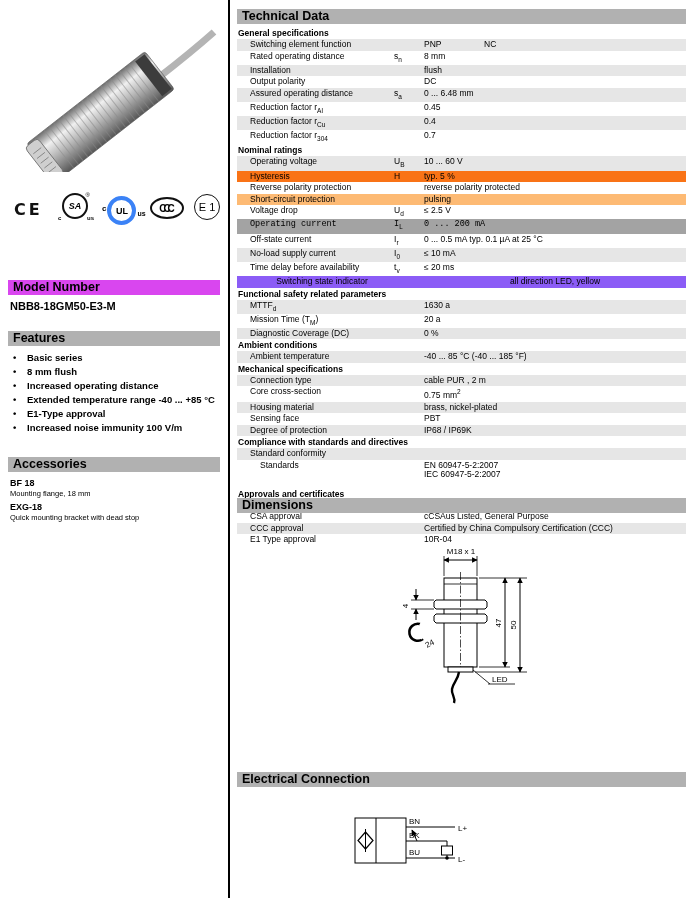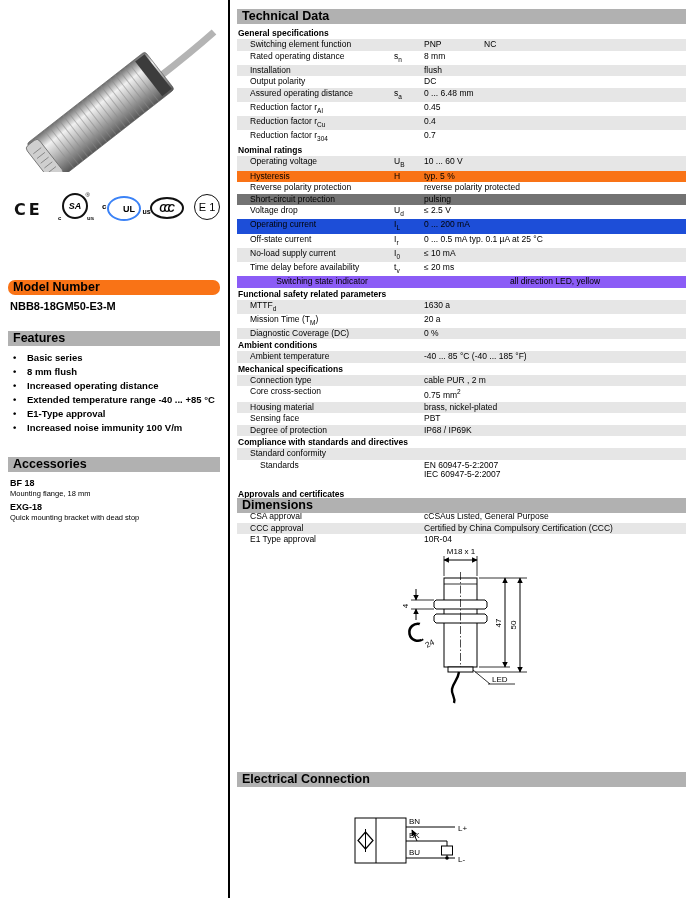--- a/index.html
+++ b/index.html
@@ -17,25 +17,25 @@
   .logo{position:absolute;top:0;}
   .ce{left:6px;top:10px;font-size:16px;letter-spacing:3px;color:#111;font-weight:bold;font-family:"DejaVu Sans",sans-serif;}
   .csa{left:54px;top:3px;width:26px;height:30px;}
   .csa .circ{width:22px;height:22px;border:2px solid #111;border-radius:50%;display:flex;align-items:center;justify-content:center;
              font-weight:bold;font-style:italic;font-size:9px;}
   .csa .reg{position:absolute;right:-2px;top:-1px;font-size:6px;}
   .csa .c{position:absolute;left:-4px;bottom:2px;font-size:6px;font-weight:bold;}
   .csa .us{position:absolute;right:-6px;bottom:2px;font-size:6px;font-weight:bold;}
   .ul{left:94px;top:6px;display:flex;align-items:center;}
   .ul .pre{font-size:8px;font-weight:bold;margin-right:1px;position:relative;top:-2px;}
-  .ul .circ{width:21px;height:21px;border:2px solid #3b82f6;border-radius:50%;display:flex;align-items:center;justify-content:center;
-            font-weight:bold;font-size:9px;letter-spacing:0;padding-left:9px;}
+  .ul .circ{width:21px;height:21px;border:4px solid #3b82f6;border-radius:50%;display:flex;align-items:center;justify-content:center;
+            font-weight:bold;font-size:9px;letter-spacing:0;}
   .ul .post{font-size:7px;font-weight:bold;margin-left:1px;position:relative;top:3px;}
   .ccc{left:142px;top:7px;width:34px;height:22px;border:2px solid #111;border-radius:50%;
-       display:flex;align-items:center;justify-content:center;font-size:10px;font-weight:bold;letter-spacing:-3px;padding-right:3px;box-sizing:border-box;font-style:italic;}
+       display:flex;align-items:center;justify-content:center;font-size:10px;font-weight:bold;letter-spacing:-3px;padding-right:3px;box-sizing:border-box;}
   .e1{left:186px;top:4px;width:24px;height:24px;border:1.5px solid #111;border-radius:50%;
       display:flex;align-items:center;justify-content:center;font-size:11px;}
   .model-bar{position:absolute;left:0;top:280px;}
   .model-number{position:absolute;left:2px;top:300px;font-weight:bold;font-size:11px;}
   .features-bar{position:absolute;left:0;top:331px;}
   .features-list{position:absolute;left:2px;top:352px;width:205px;margin:0;padding:0;list-style:none;}
   .features-list li{position:relative;padding-left:17px;font-weight:bold;font-size:9.5px;line-height:12px;margin-bottom:2px;}
   .features-list li::before{content:"•";position:absolute;left:3px;top:0;}
   .acc-bar{position:absolute;left:0;top:457px;}
   .acc-list{position:absolute;left:2px;top:474px;width:208px;}
@@ -124,21 +124,21 @@
       </div>
       <div class="logo ul">
         <span class="pre">c</span>
         <span class="circ">UL</span>
         <span class="post">us</span>
       </div>
       <div class="logo ccc">CCC</div>
       <div class="logo e1">E 1</div>
     </div>
 
-    <div class="bar model-bar" style="background: #f97316; border-radius: 7px;">Model Number</div>
+    <div class="bar model-bar" style="background: #d946ef;">Model Number</div>
     <div class="model-number">NBB8-18GM50-E3-M</div>
 
     <div class="bar features-bar" style="background: rgb(177, 177, 177);">Features</div>
     <ul class="features-list">
         <li>Basic series</li>
         <li>8 mm flush</li>
         <li>Increased operating distance</li>
         <li>Extended temperature range -40 ... +85 °C</li>
         <li>E1-Type approval</li>
         <li>Increased noise immunity 100 V/m</li>
@@ -209,31 +209,31 @@
         <div class="t-row odd" style="background: #f97316;">
           <span>Hysteresis</span>
           <span>H</span>
           <span><span class="t-val">typ. 5 %</span></span>
         </div>
         <div class="t-row">
           <span>Reverse polarity protection</span>
           <span></span>
           <span><span class="t-val">reverse polarity protected</span></span>
         </div>
-        <div class="t-row odd" style="background: #737373;">
+        <div class="t-row odd" style="background: #fdba74;">
           <span>Short-circuit protection</span>
           <span></span>
           <span><span class="t-val">pulsing</span></span>
         </div>
         <div class="t-row">
           <span>Voltage drop</span>
           <span>U<sub>d</sub></span>
           <span><span class="t-val">≤ 2.5 V</span></span>
         </div>
-        <div class="t-row odd" style="background: #1d4ed8;">
+        <div class="t-row odd" style="background: #a3a3a3; font-family: Liberation Mono, monospace;">
           <span>Operating current</span>
           <span>I<sub>L</sub></span>
           <span><span class="t-val">0 ... 200 mA</span></span>
         </div>
         <div class="t-row">
           <span>Off-state current</span>
           <span>I<sub>r</sub></span>
           <span><span class="t-val">0 ... 0.5 mA typ. 0.1 µA at 25 °C</span></span>
         </div>
         <div class="t-row odd" style="background: rgb(230, 230, 230);">

